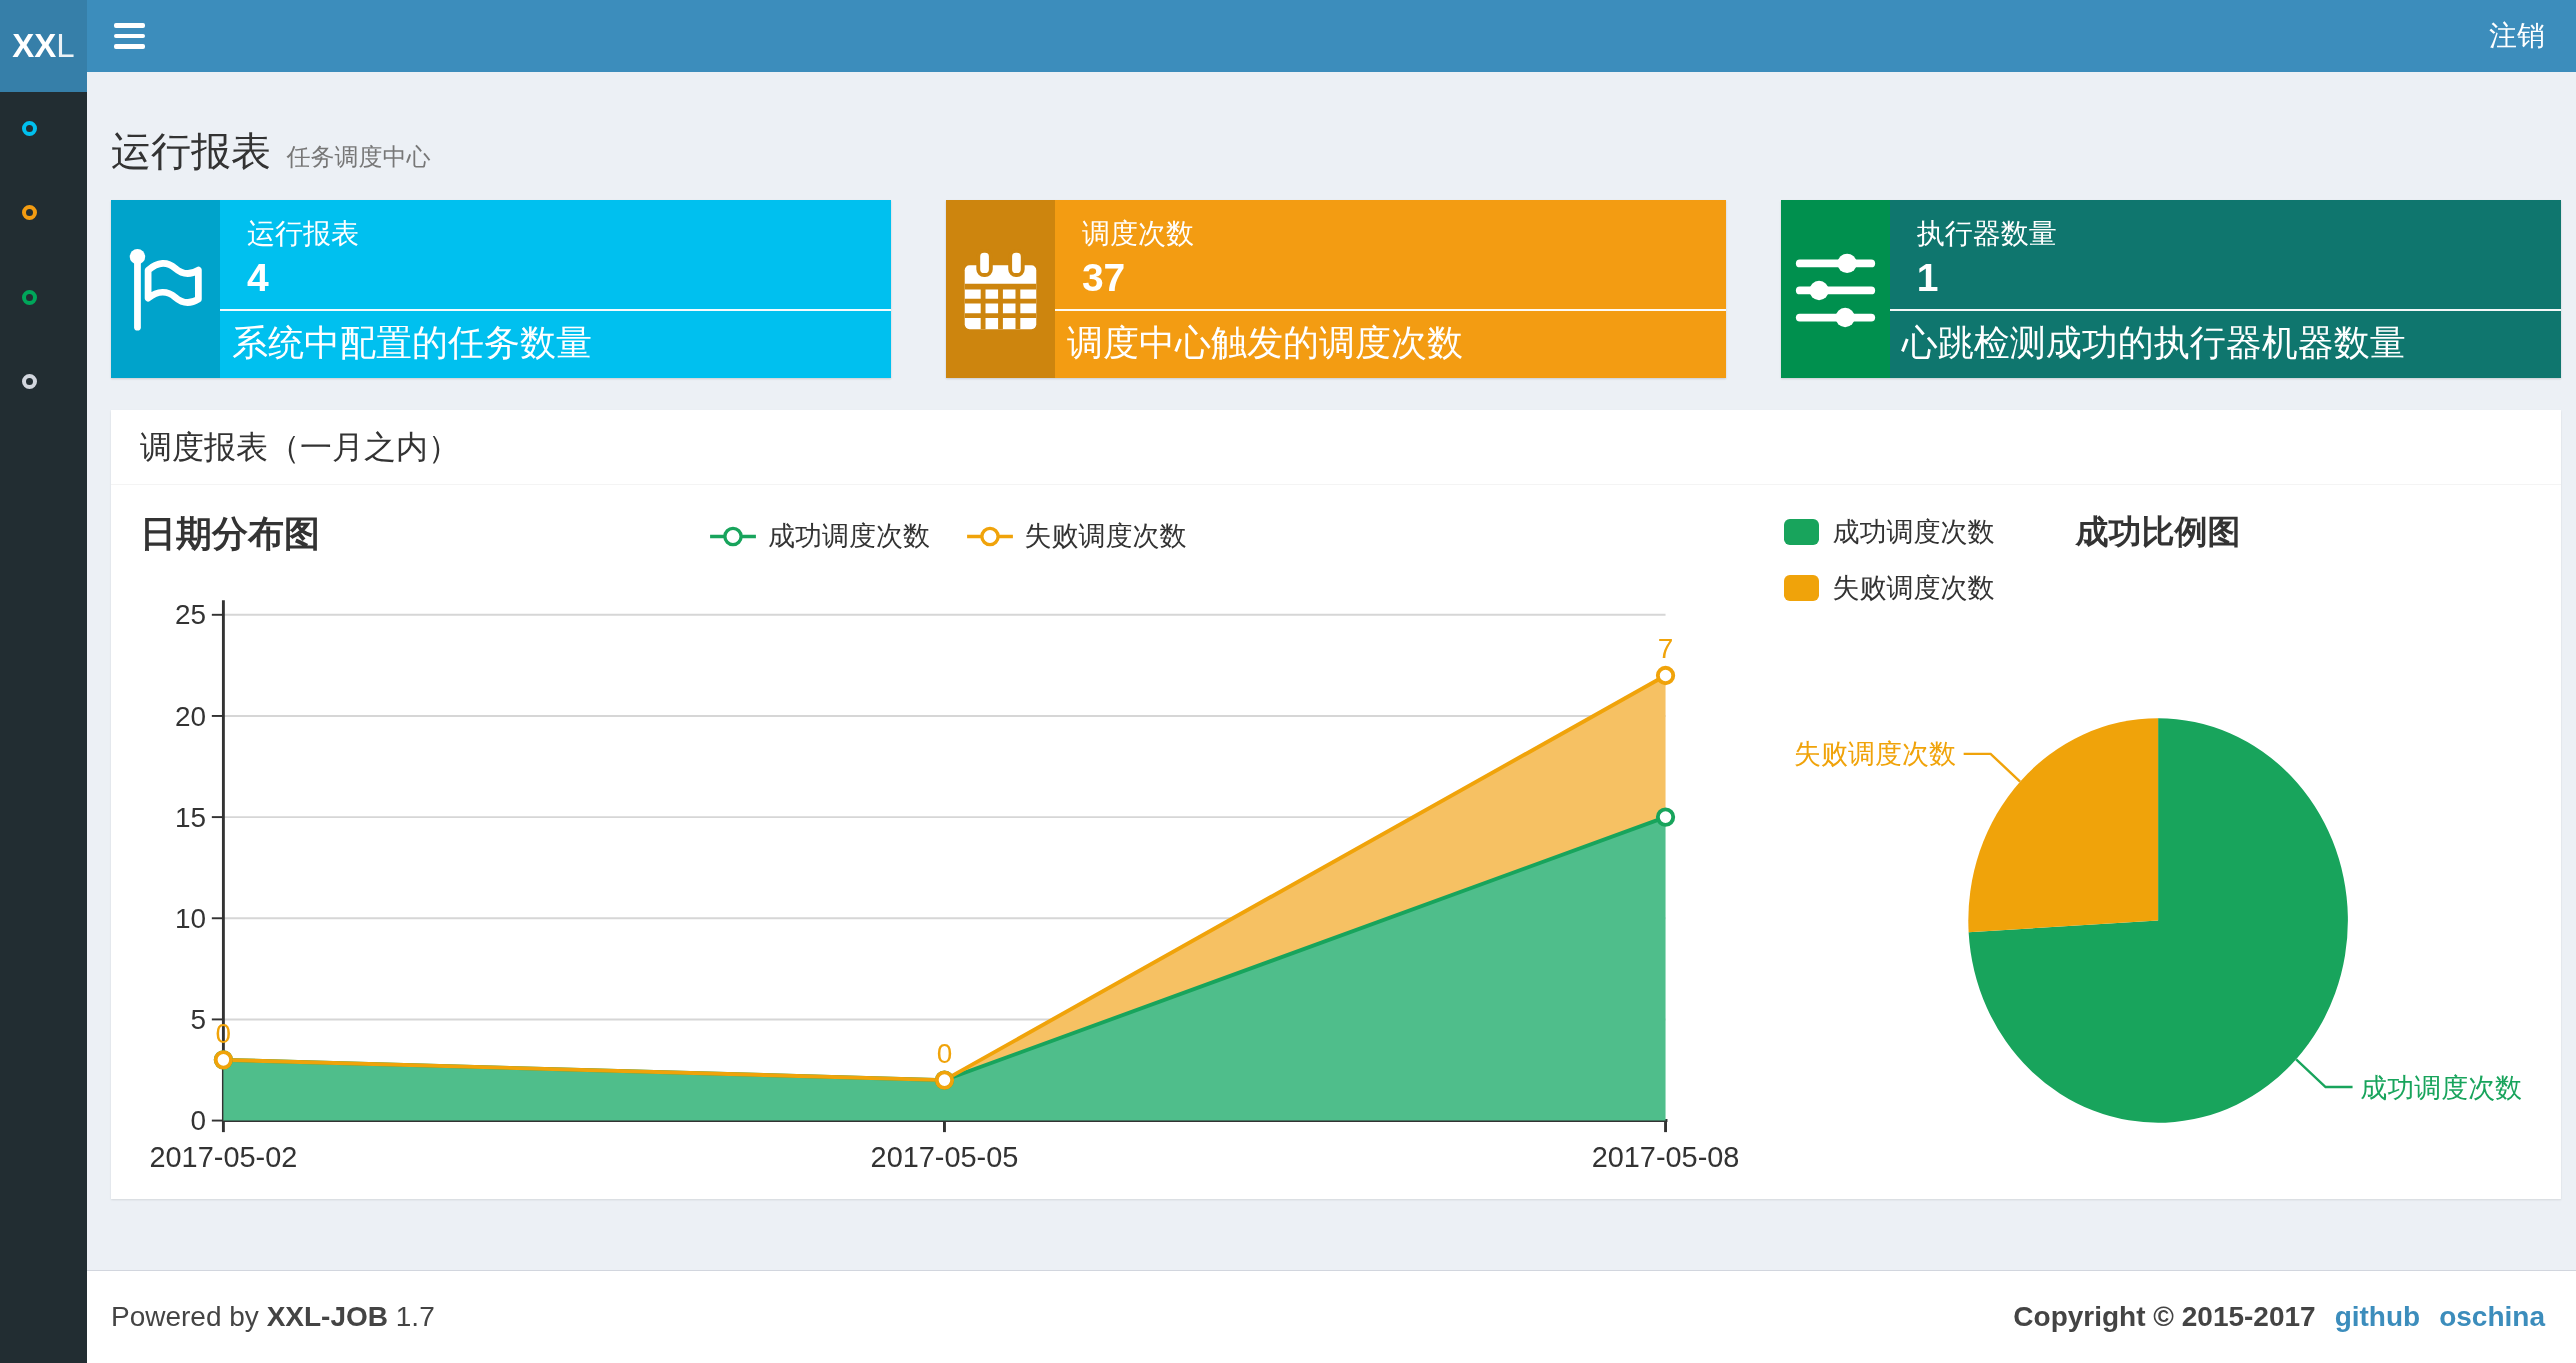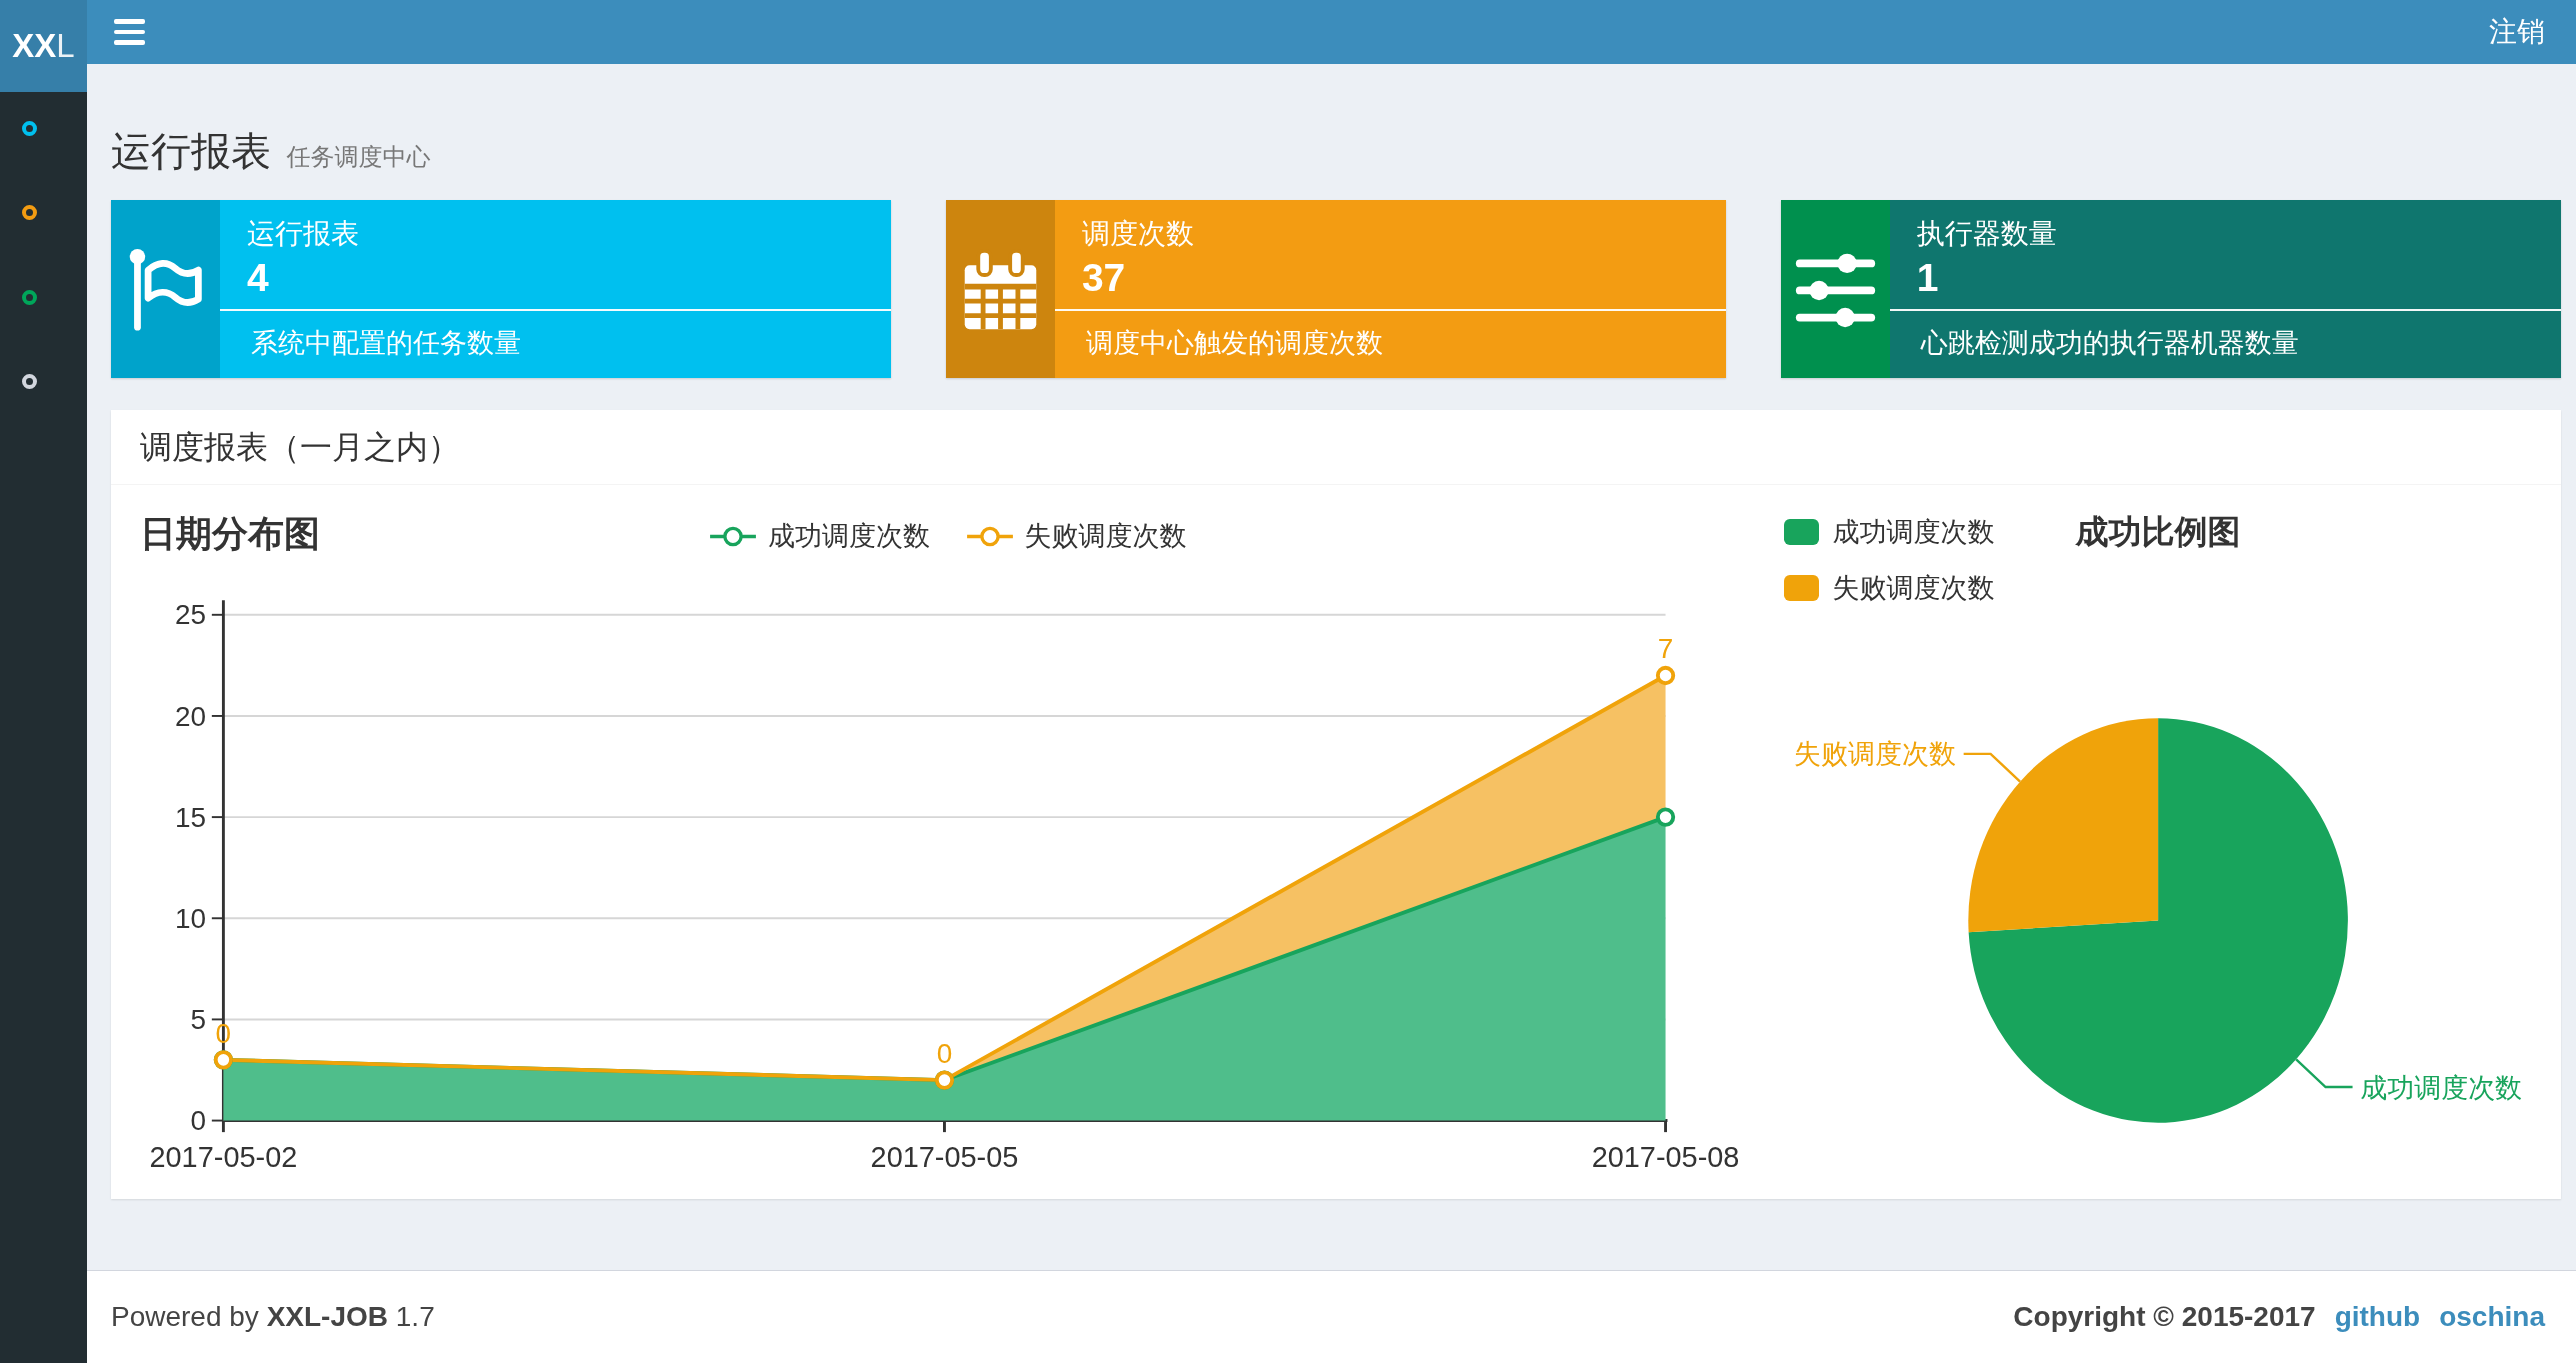--- a/index.html
+++ b/index.html
@@ -1,21 +1,21 @@
 <!DOCTYPE html>
 <html><head>
 <meta charset="utf-8">
 <style>
   * { box-sizing: border-box; margin: 0; padding: 0; }
   html,body { background:#ecf0f5; }
   body { font-family:"Liberation Sans","DejaVu Sans",sans-serif; }
   .app { position:relative; width:2576px; height:1363px; background:#ecf0f5; overflow:hidden; }
 
   
-  .header { position:absolute; top:0; left:0; right:0; height:64px; display:flex; z-index:5; }
+  .header { position:absolute; top:0; left:0; right:0; height:72px; display:flex; z-index:5; }
   .logo { width:87px; height:92px; background:#367fa9; color:#fff; display:flex; align-items:center; justify-content:center; font-size:33px; cursor:pointer; }
   .logo b { font-weight:700; }
   .logo span { font-weight:300; opacity:.9; }
   .navbar { flex:1; background:#3c8dbc; display:flex; align-items:center; padding-right:31px; }
   .hamburger { width:67px; height:92px; display:flex; flex-direction:column; justify-content:center; gap:5.8px; padding-left:27px; cursor:pointer; }
   .hamburger i { display:block; width:31px; height:4.8px; background:#fff; border-radius:1.9px; }
   .logout { margin-left:auto; color:#fff; font-size:28px; cursor:pointer; }
 
   
   .sidebar { position:absolute; top:92px; left:0; bottom:0; width:87px; background:#222d32; z-index:4; }
@@ -28,21 +28,21 @@
   .page-head small { font-size:24px; color:#777; margin-left:15.4px; font-weight:400; }
 
   
   .stats { position:absolute; left:24px; top:108px; right:15.4px; display:flex; gap:55px; }
   .stat { flex:1; height:178px; display:flex; color:#fff; box-shadow:0 1px 1.9px rgba(0,0,0,.15); }
   .stat-icon { width:109px; display:flex; align-items:center; justify-content:center; }
   .stat-body { flex:1; display:flex; flex-direction:column; padding-top:13.5px; min-width:0; }
   .stat-title { font-size:28px; line-height:39px; padding-left:27px; white-space:nowrap; }
   .stat-value { font-size:39px; font-weight:700; line-height:50px; padding-left:27px; }
   .stat-sep { border-top:2.9px solid rgba(255,255,255,.95); margin-top:6.7px; }
-  .stat-desc { font-size:27px; line-height:64px; padding-left:31px; white-space:nowrap; overflow:hidden; }
+  .stat-desc { font-size:36px; line-height:64px; padding-left:12px; white-space:nowrap; overflow:hidden; }
 
   
   .panel { position:absolute; left:24px; top:318px; right:15.4px; height:789px; background:#fff; box-shadow:0 1px 1.9px rgba(0,0,0,.1); }
   .panel-head { height:75px; line-height:75px; padding-left:29px; border-bottom:1.9px solid #f4f4f4; font-size:32px; font-weight:500; color:#333; }
   .panel-body { position:relative; height:711px; }
 
   .chart-left { position:absolute; left:0; top:0; width:1673px; height:100%; }
   .chart-title { position:absolute; top:25px; left:29px; font-size:36px; font-weight:700; color:#333; }
   .line-legend { position:absolute; top:33px; left:0; width:100%; display:flex; justify-content:center; gap:35px; }
   .legend-item { display:flex; align-items:center; gap:9.6px; font-size:27px; color:#333; cursor:pointer; }

